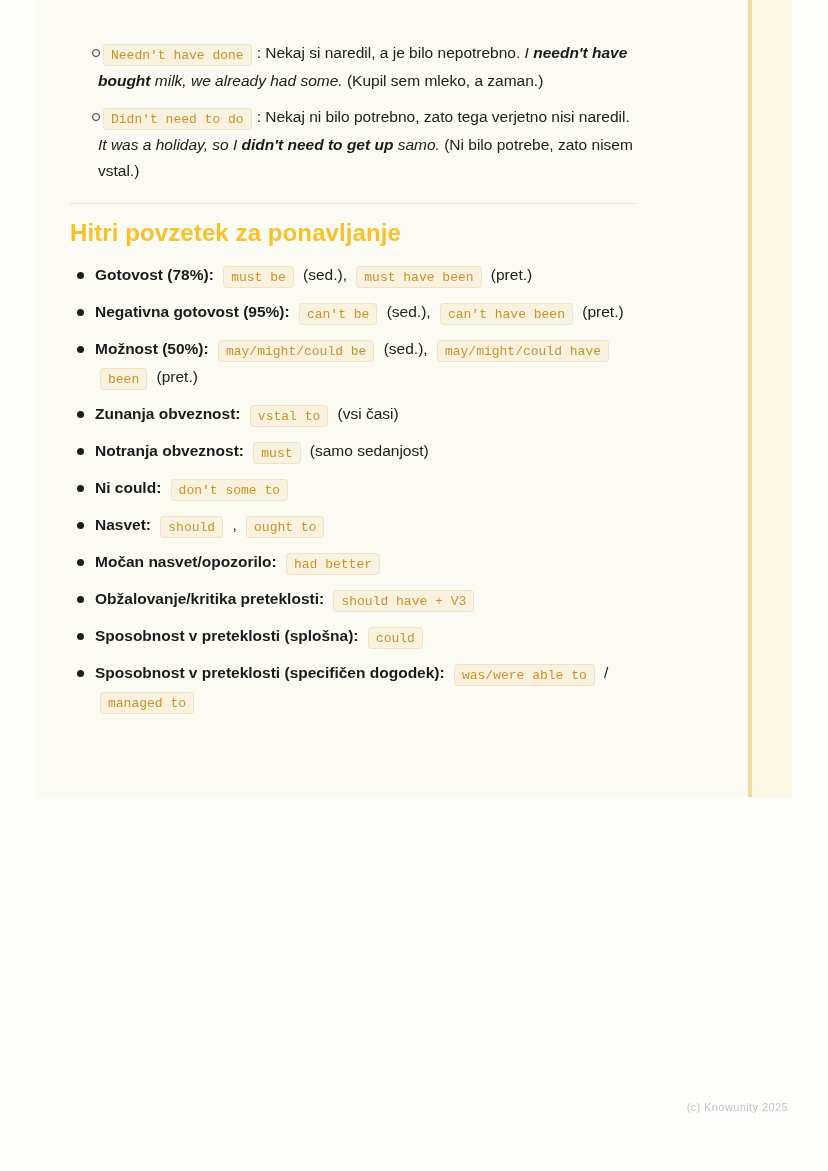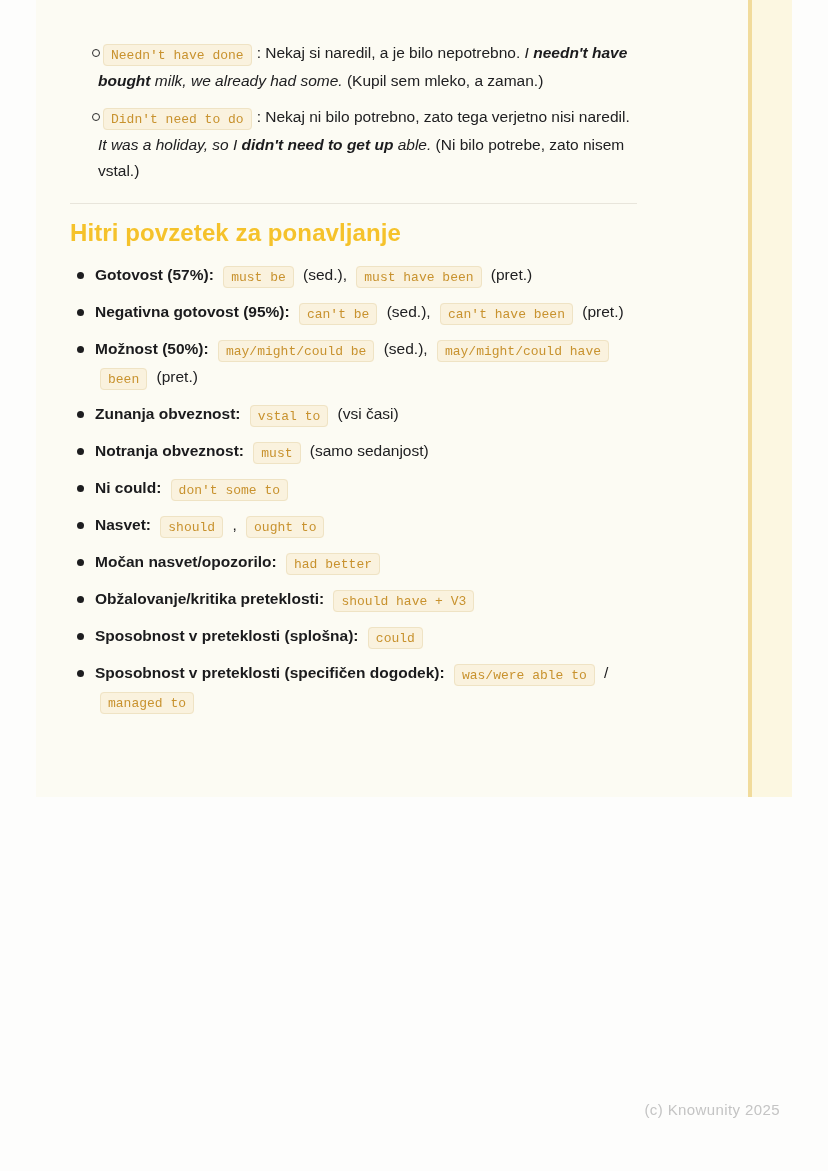--- a/index.html
+++ b/index.html
@@ -84,51 +84,51 @@
     border-radius: 4px;
     padding: 2.5px 7px;
     margin: 0 5px;
     white-space: normal;
     -webkit-box-decoration-break: clone;
     box-decoration-break: clone;
   }
   .footer {
     position: absolute;
     top: 1101px;
-    right: 48px;
-    font-size: 15px;
+    right: 40px;
+    font-size: 11px;
     color: #C4C4C4;
     letter-spacing: 0.4px;
   }
 </style>
 </head>
 <body>
 
 <div class="card">
   <div class="main">
 
     <ul class="top-list">
       <li>
         <span class="ring-marker"></span>
         <span><span class="code-tag">Needn't have done</span><span>: Nekaj si naredil, a je bilo nepotrebno. </span><span class="seg-i">I </span><span class="seg-bi">needn't have bought</span><span class="seg-i"> milk, we already had some.</span><span> (Kupil sem mleko, a zaman.)</span></span>
       </li>
       <li>
         <span class="ring-marker"></span>
-        <span><span class="code-tag">Didn't need to do</span><span>: Nekaj ni bilo potrebno, zato tega verjetno nisi naredil. </span><span class="seg-i">It was a holiday, so I </span><span class="seg-bi">didn't need to get up</span><span class="seg-i"> able.</span><span> (Ni bilo potrebe, zato nisem vstal.)</span></span>
+        <span><span class="code-tag">Didn't need to do</span><span>: Nekaj ni bilo potrebno, zato tega verjetno nisi naredil. </span><span class="seg-i">It was a holiday, so I </span><span class="seg-bi">didn't need to get up</span><span class="seg-i"> samo.</span><span> (Ni bilo potrebe, zato nisem vstal.)</span></span>
       </li>
     </ul>
 
     <hr class="divider">
 
     <h2 class="section-heading">Hitri povzetek za ponavljanje</h2>
 
     <ul class="summary-list">
       <li>
         <span class="disc-marker"></span>
-        <span><span class="seg-b">Gotovost (57%): </span><span class="code-tag">must be</span><span> (sed.), </span><span class="code-tag">must have been</span><span> (pret.)</span></span>
+        <span><span class="seg-b">Gotovost (78%): </span><span class="code-tag">must be</span><span> (sed.), </span><span class="code-tag">must have been</span><span> (pret.)</span></span>
       </li>
       <li>
         <span class="disc-marker"></span>
         <span><span class="seg-b">Negativna gotovost (95%): </span><span class="code-tag">can't be</span><span> (sed.), </span><span class="code-tag">can't have been</span><span> (pret.)</span></span>
       </li>
       <li>
         <span class="disc-marker"></span>
         <span><span class="seg-b">Možnost (50%): </span><span class="code-tag">may/might/could be</span><span> (sed.), </span><span class="code-tag">may/might/could have been</span><span> (pret.)</span></span>
       </li>
       <li>

